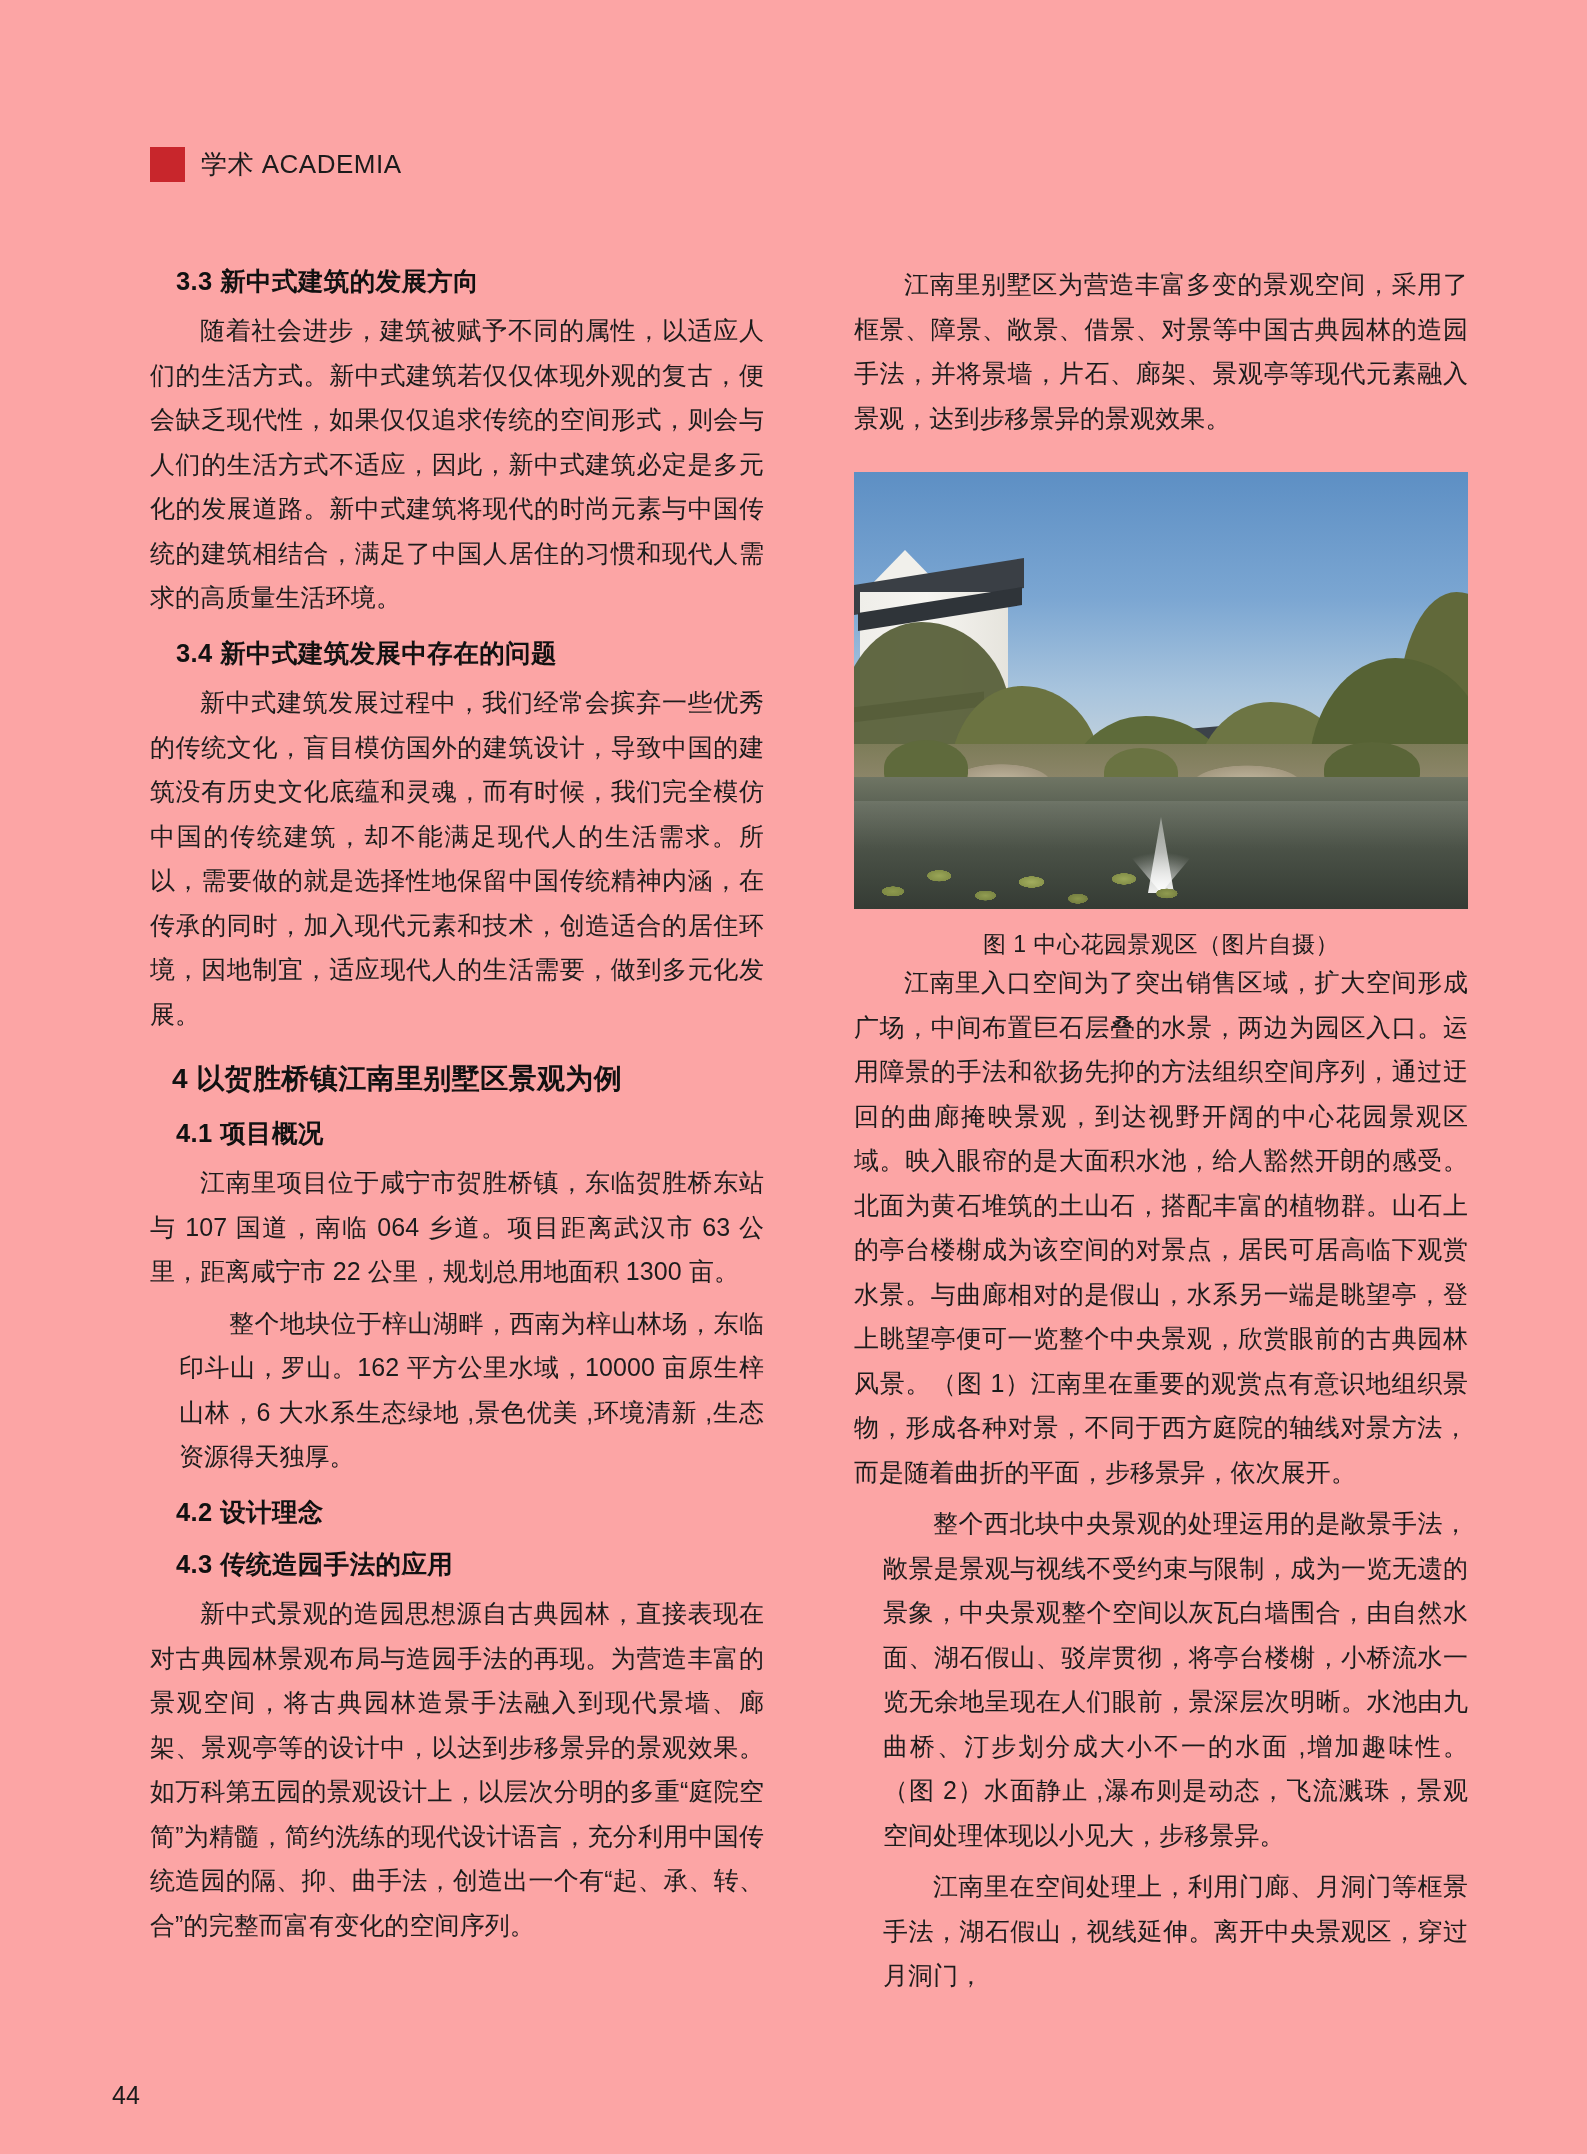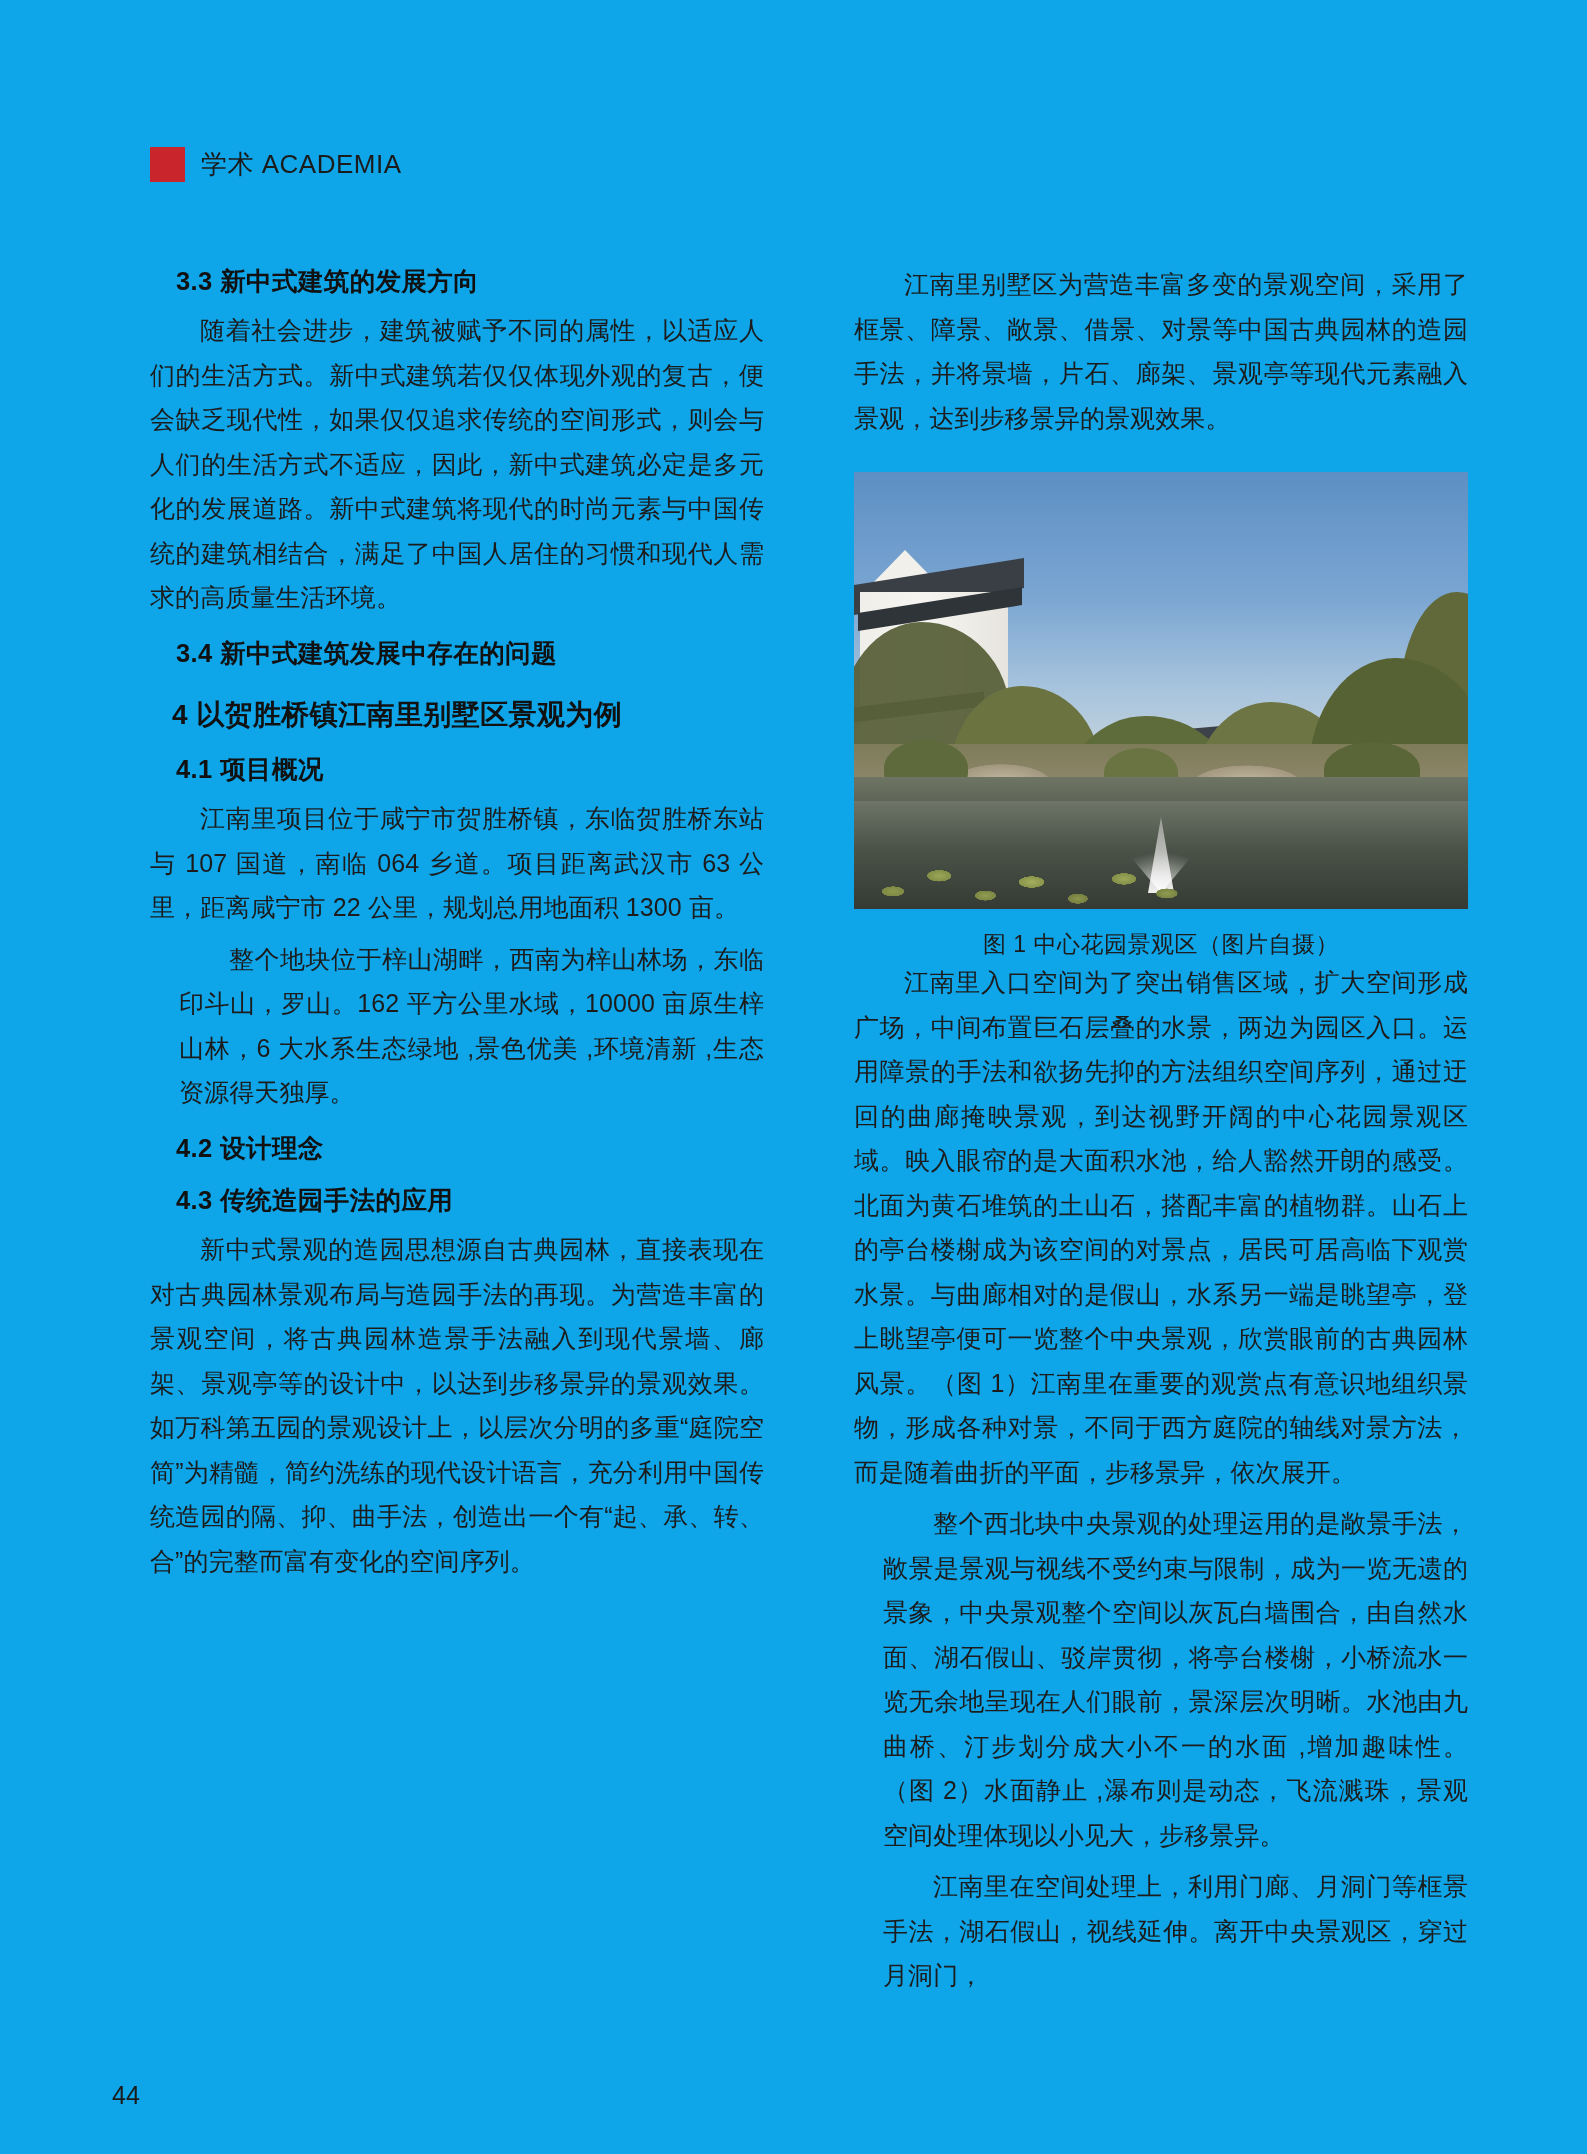--- a/index.html
+++ b/index.html
@@ -12,21 +12,21 @@
     height: 2154px;
     font-family: "Liberation Sans", "DejaVu Sans", sans-serif;
     color: #1a1a1a;
     position: relative;
     overflow: hidden;
   }
 
   .page {
     position: absolute;
     inset: 0;
-    background: #0ea5e9;
+    background: #fca5a5;
   }
 
   
   .running-head {
     position: absolute;
     left: 150px;
     top: 147px;
     display: flex;
     align-items: center;
     gap: 16px;
@@ -248,20 +248,21 @@
     <span class="head-text">学术  ACADEMIA</span>
   </div>
 
   <div class="columns">
 
     <div class="col">
       <h2 class="sec">3.3 新中式建筑的发展方向</h2>
       <p class="body">随着社会进步，建筑被赋予不同的属性，以适应人们的生活方式。新中式建筑若仅仅体现外观的复古，便会缺乏现代性，如果仅仅追求传统的空间形式，则会与人们的生活方式不适应，因此，新中式建筑必定是多元化的发展道路。新中式建筑将现代的时尚元素与中国传统的建筑相结合，满足了中国人居住的习惯和现代人需求的高质量生活环境。</p>
 
       <h2 class="sec">3.4 新中式建筑发展中存在的问题</h2>
+      <p class="body">新中式建筑发展过程中，我们经常会摈弃一些优秀的传统文化，盲目模仿国外的建筑设计，导致中国的建筑没有历史文化底蕴和灵魂，而有时候，我们完全模仿中国的传统建筑，却不能满足现代人的生活需求。所以，需要做的就是选择性地保留中国传统精神内涵，在传承的同时，加入现代元素和技术，创造适合的居住环境，因地制宜，适应现代人的生活需要，做到多元化发展。</p>
 
       <h2 class="sec major">4 以贺胜桥镇江南里别墅区景观为例</h2>
 
       <h2 class="sec">4.1 项目概况</h2>
       <p class="body">江南里项目位于咸宁市贺胜桥镇，东临贺胜桥东站与 107 国道，南临 064 乡道。项目距离武汉市 63 公里，距离咸宁市 22 公里，规划总用地面积 1300 亩。</p>
       <p class="body">整个地块位于梓山湖畔，西南为梓山林场，东临印斗山，罗山。162 平方公里水域，10000 亩原生梓山林，6 大水系生态绿地 ,景色优美 ,环境清新 ,生态资源得天独厚。</p>
 
       <h2 class="sec">4.2 设计理念</h2>
 
       <h2 class="sec">4.3 传统造园手法的应用</h2>

